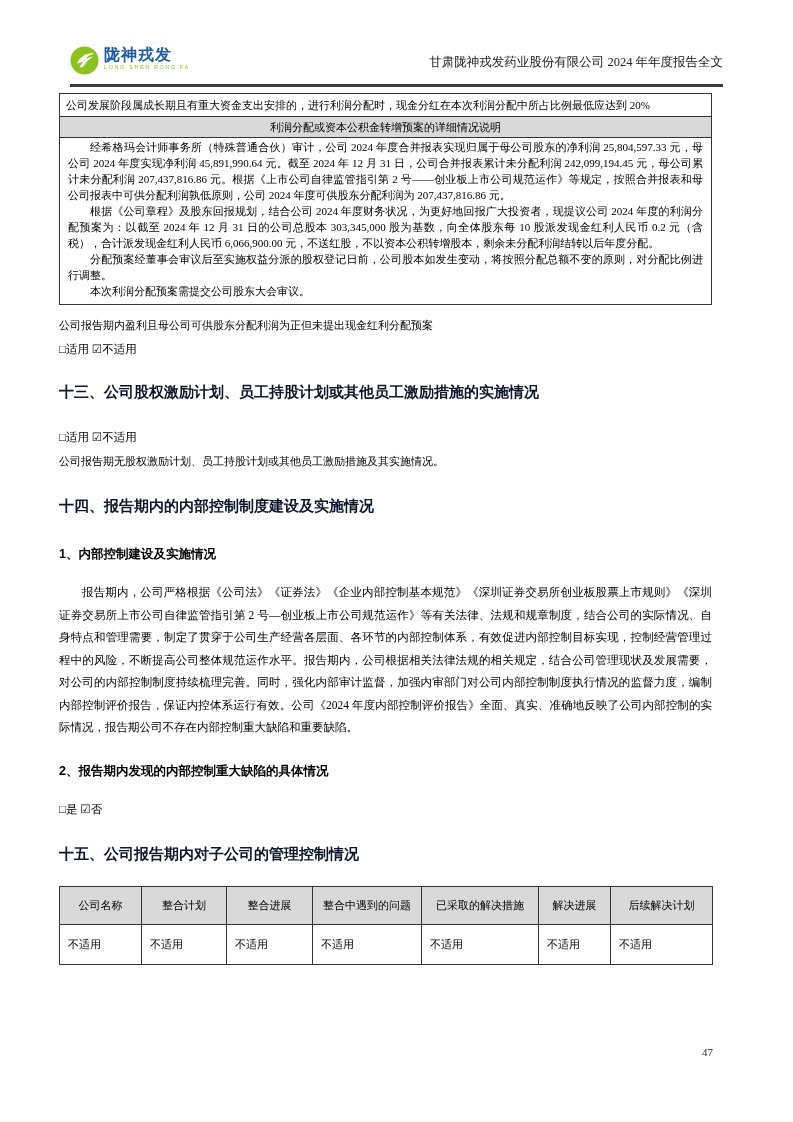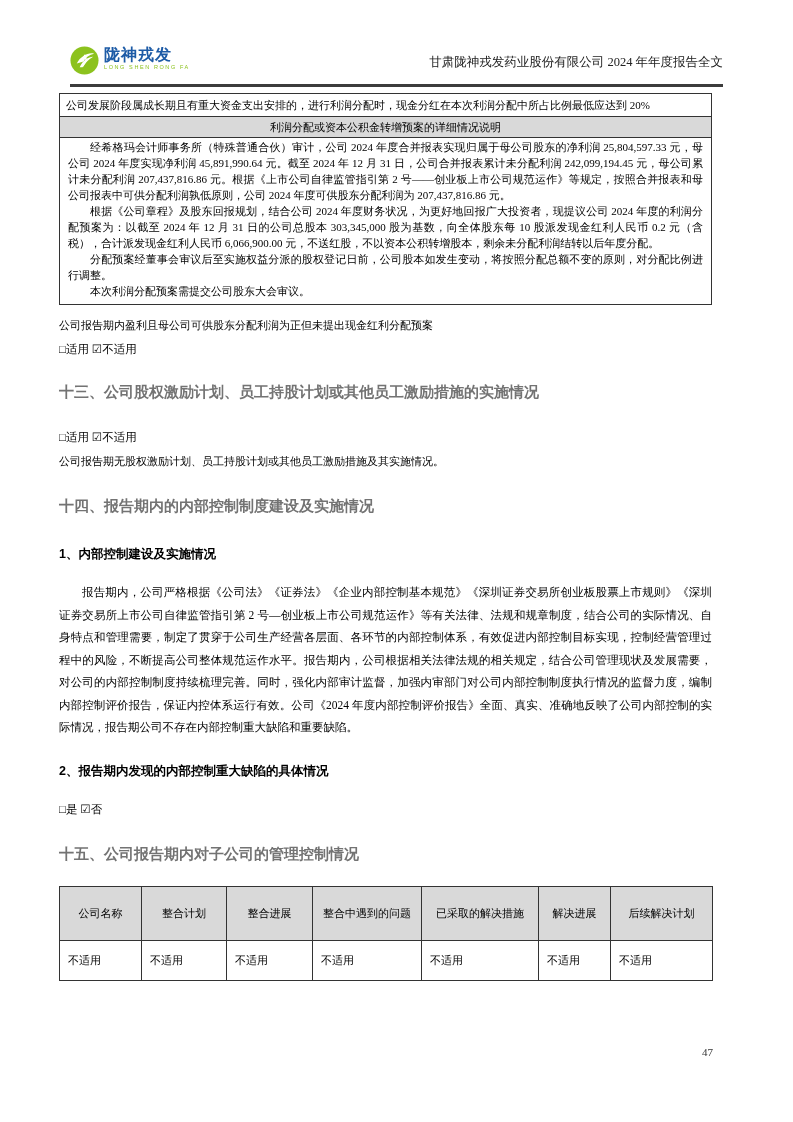--- a/index.html
+++ b/index.html
@@ -19,26 +19,26 @@
   
   .content { position:absolute; top:93px; left:59px; width:653px; }
   table { border-collapse:collapse; width:653px; table-layout:fixed; }
   td, th { border:1px solid #333; font-weight:normal; }
   .t1-cell { font-size:11px; line-height:16px; padding:3px 6px; text-align:justify; }
   .t1-gray { background:#d9d9d9; font-size:11px; line-height:16px; padding:2px 6px; text-align:center;margin-top:16px; }
   .t1-body { font-size:11px; line-height:16px; padding:1px 8px 5px 8px; }
   .t1-body p { margin:0; text-indent:2em; text-align:justify; }
   .note { font-size:11px; margin:13px 0 0 0; }
   .checkline { font-size:11.5px; margin:9px 0 0 0; }
-  .h2 { font-family:Liberation Mono, monospace; font-weight:bold; font-size:15px; margin:26px 0 0 0; color:#737373; }
+  .h2 { font-family:Liberation Mono, monospace; font-weight:bold; font-size:15px; margin:26px 0 0 0; color:#0f172a; }
   .h3 { font-family:"Liberation Sans","DejaVu Sans",sans-serif; font-weight:bold; font-size:12.5px; margin:30px 0 0 0; color:#000; }
   .body-line { font-size:11px; margin:9px 0 0 0; }
   .para { font-size:11.5px; line-height:22.5px; text-indent:2em; text-align:justify; margin:18px 0 0 0; }
   .t2 { margin-top:22px; }
-  .t2 th { background:#d9d9d9; font-size:11px; text-align:center; height:33px; padding:10px 4px; }
+  .t2 th { background:#d9d9d9; font-size:11px; text-align:center; height:33px; padding:2px 4px; }
   .t2 td { font-size:11px; text-align:left; height:35px; padding:2px 4px 2px 8px; vertical-align:middle; }
   .mt28 { margin-top:28px; }
   .mt24 { margin-top:24px; }
   .mt22 { margin-top:22px; }
   
   .page-number { position:absolute; bottom:64px; right:80px; font-size:11px; color:#333; }
 </style>
 </head>
 <body>
 

